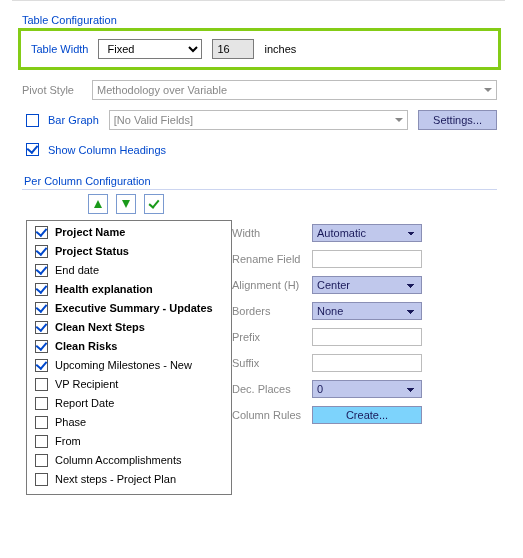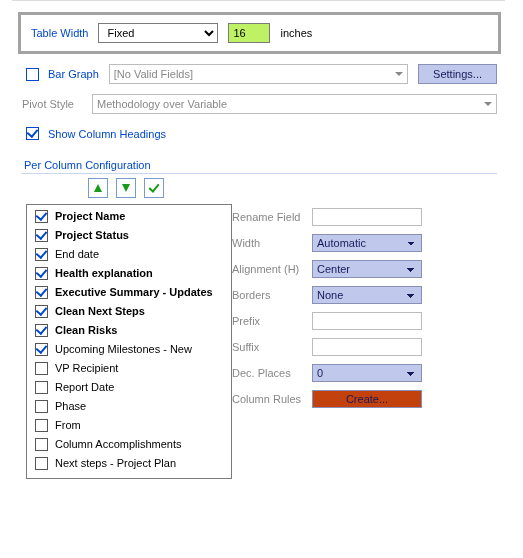--- a/index.html
+++ b/index.html
@@ -18,21 +18,21 @@
   .top-stub { 
     height: 10px; border-top: 1px solid #ddd; margin: 0 6px 0 4px;
   }
   .groupbox-label {
     color: #0048cc;
     font-size: 11px;
     margin: 4px 0 0 14px;
   }
   .table-config-area { margin: 2px 10px 10px 10px; }
   .red-box {
-    border: 3px solid #a3a3a3;
+    border: 3px solid #84cc16;
     padding: 8px 10px;
     display: flex;
     align-items: center;
     gap: 10px;
   }
   .field-label { color: #0048cc; font-size: 11px; white-space: nowrap; }
   .field-label.gray { color: #888; }
   .combo {
     font: inherit;
     font-size: 11px;
@@ -40,21 +40,21 @@
     background: #fff;
     height: 20px;
     padding: 1px 4px;
   }
   .txt {
     font: inherit;
     font-size: 11px;
     border: 1px solid #7a7a7a;
     height: 20px;
     padding: 1px 4px;
-    background: #bef264;
+    background: #e5e5e5;
   }
   .narrow { width: 42px; }
   .row { display: flex; align-items: center; gap: 10px; margin: 10px 14px; }
   .btn {
     font: inherit;
     font-size: 11px;
     background: #c0c8ec;
     border: 1px solid #8a8fb5;
     color: #1a1a5a;
     height: 20px;
@@ -148,21 +148,21 @@
     height: 18px; width: 110px;
     padding: 0 4px; color: #1a1a5a;
     appearance: none;
     background-image: linear-gradient(45deg, transparent 50%, #1a1a5a 50%), linear-gradient(135deg, #1a1a5a 50%, transparent 50%);
     background-position: right 10px top 7px, right 6px top 7px;
     background-size: 4px 4px, 4px 4px;
     background-repeat: no-repeat;
   }
   .prop-btn {
     font: inherit; font-size: 11px;
-    background: #c2410c;
+    background: #7dd3fc;
     border: 1px solid #8a8fb5;
     color: #1a1a5a;
     height: 18px; width: 110px;
     cursor: pointer;
   }
   .field-combo {
     flex: 1;
     height: 20px;
     border: 1px solid #bcbcbc;
     color: #888;
@@ -175,53 +175,54 @@
     border-left: 4px solid transparent;
     border-right: 4px solid transparent;
     border-top: 4px solid #888;
   }
 </style>
 </head>
 <body>
 
 <div class="main">
   <div class="top-stub"></div>
+  <div class="groupbox-label">Table Configuration</div>
 
   <div class="table-config-area">
     <div class="red-box">
       <span class="field-label">Table Width</span>
-      <select class="combo" style="width:120px">
+      <select class="combo" style="width:104px">
         <option>Fixed</option>
       </select>
       <input class="txt narrow" value="16" style="">
       <span class="field-label" style="color:#000">inches</span>
+    </div>
+  </div>
+
+  <div class="row">
+    <span class="field-label gray" style="width:60px">Pivot Style</span>
+    <div class="field-combo">
+      <span>Methodology over Variable</span>
+      <span class="caret"></span>
     </div>
   </div>
 
   <div class="row">
     <label class="chk-label">
       <input type="checkbox" class="chk" id="cb-bg" style="">
       <span>Bar Graph</span>
     </label>
     <div class="field-combo">
       <span>[No Valid Fields]</span>
       <span class="caret"></span>
     </div>
     <button class="btn">Settings...</button>
   </div>
 
   <div class="row">
-    <span class="field-label gray" style="width:60px">Pivot Style</span>
-    <div class="field-combo">
-      <span>Methodology over Variable</span>
-      <span class="caret"></span>
-    </div>
-  </div>
-
-  <div class="row">
     <label class="chk-label">
       <input type="checkbox" class="chk" id="cb-sh" checked="" style="">
       <span>Show Column Headings</span>
     </label>
   </div>
 
   <div class="column-config-header">Per Column Configuration</div>
   <hr class="hr">
 
   <div class="icon-btns">
@@ -291,28 +292,28 @@
           <span>Column Accomplishments</span>
         </div>
         <div class="fl-row">
           <input type="checkbox" class="chk" style="">
           <span>Next steps - Project Plan</span>
         </div>
       </div>
 
     <div class="props">
       <div class="prop-row">
+        <span class="prop-label">Width</span>
+        <select class="prop-combo"><option>Automatic</option></select>
+      </div>
+      <div class="prop-row">
         <span class="prop-label">Rename Field</span>
         <input class="prop-input" value="" style="">
       </div>
       <div class="prop-row">
-        <span class="prop-label">Width</span>
-        <select class="prop-combo"><option>Automatic</option></select>
-      </div>
-      <div class="prop-row">
         <span class="prop-label">Alignment (H)</span>
         <select class="prop-combo"><option>Center</option></select>
       </div>
       <div class="prop-row">
         <span class="prop-label">Borders</span>
         <select class="prop-combo"><option>None</option></select>
       </div>
       <div class="prop-row">
         <span class="prop-label">Prefix</span>
         <input class="prop-input" value="" style="">

